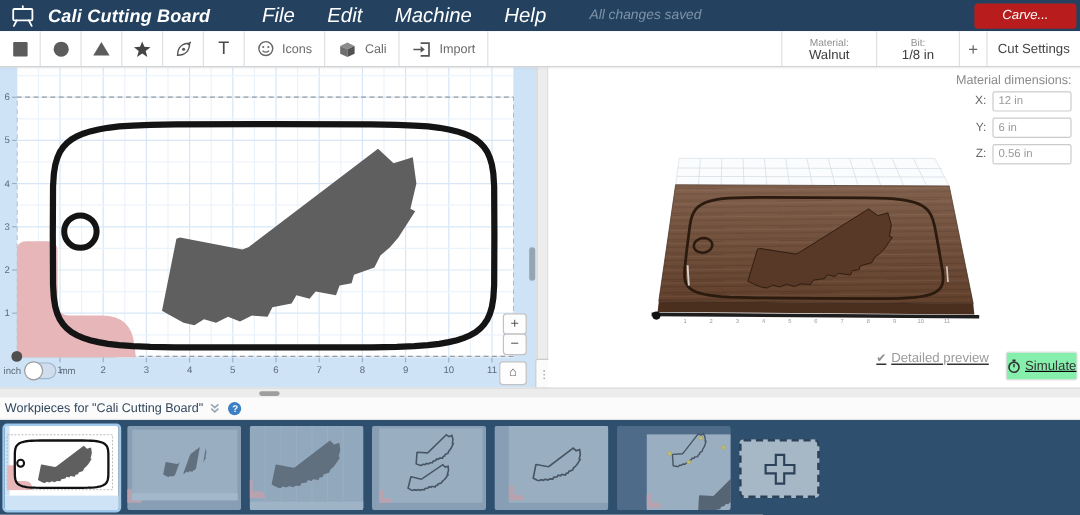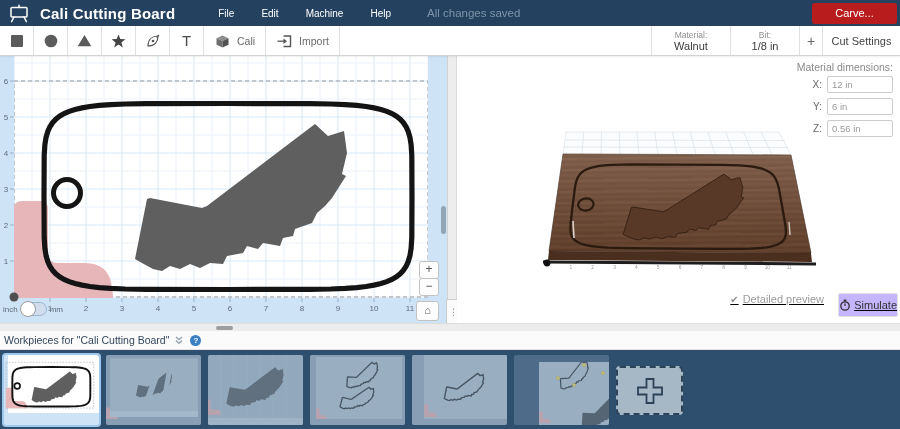--- a/index.html
+++ b/index.html
@@ -1,23 +1,23 @@
 <!DOCTYPE html>
 <html><head>
 <meta charset="utf-8">
 <style>
   html,body{margin:0;padding:0;background:#666;}
   .app{position:relative;width:900px;height:429px;background:#fff;overflow:hidden;
        font-family:"Liberation Sans",sans-serif;-webkit-font-smoothing:antialiased;}
   
-  .navbar{height:26px;background:#24425f;display:flex;align-items:center;color:#fff;}
+  .navbar{height:26px;background:#24425f;display:flex;align-items:center;color:#fff;font-style:italic;}
   .logo{margin:0 9px 0 7px;display:flex;align-items:center;}
   .nav-title{font-size:15px;font-weight:bold;letter-spacing:.2px;}
   .nav-menu{display:flex;margin-left:16px;}
-  .nav-menu span{font-size:10px;margin-left:27px;cursor:default;}
+  .nav-menu span{font-size:17px;margin-left:27px;cursor:default;}
   .saved{font-size:11.5px;color:#7e93a9;margin-left:36px;}
   .carve-btn{margin-left:auto;margin-right:3px;width:85px;height:21px;background:#b91c1c;
      border-radius:3px;font-size:11px;color:#fff;display:flex;align-items:center;justify-content:center;}
   
   .toolbar{height:29px;background:#fff;display:flex;align-items:stretch;border-bottom:1px solid #d2d2d2;
      box-shadow:0 1px 2px rgba(0,0,0,.07);position:relative;z-index:5;}
   .tool{width:33px;display:flex;align-items:center;justify-content:center;border-right:1px solid #e0e0e0;}
   .tool.wide{width:auto;padding:0 10px;}
   .tool .tlabel{font-size:10.5px;color:#6a6a6a;margin-left:6px;}
   .t-letter{font-size:15px;color:#4a4a4a;font-weight:500;}
@@ -48,21 +48,21 @@
   
   .mat-dims{position:absolute;top:5px;right:7px;text-align:right;z-index:4;}
   .mat-dims .dlabel{font-size:10.5px;color:#8a8a8a;margin-bottom:3px;}
   .dim-row{display:flex;align-items:center;justify-content:flex-end;margin-bottom:5px;}
   .dim-row .rlabel{font-size:10px;color:#666;margin-right:5px;}
   .dim-row input{width:56px;height:13px;font-size:9.5px;color:#9a9a9a;border:1px solid #cbcbcb;border-radius:2px;
      padding:1px 4px;font-family:"Liberation Sans",sans-serif;}
   .pv-controls{position:absolute;right:2px;bottom:6px;display:flex;align-items:flex-start;z-index:4;text-decoration:underline;}
   .detailed{font-size:11px;color:#9b9b9b;margin-right:14px;}
   .detailed .chk{font-size:10px;color:#8e8e8e;margin-right:4px;}
-  .sim-btn{width:58px;height:22px;background:#c4b5fd;border:1px solid #e2e2e2;border-radius:2px;
+  .sim-btn{width:58px;height:22px;background:#86efac;border:1px solid #e2e2e2;border-radius:2px;
      font-size:11px;color:#333;display:flex;align-items:center;justify-content:center;gap:4px;}
   
   .panel-div{height:7px;background:#ececec;border-top:1px solid #ddd;position:relative;}
   .panel-div .pill{position:absolute;left:216px;top:2px;width:17px;height:4px;background:#9e9e9e;border-radius:2px;}
   .wp-header{height:18px;background:#fbfbfc;display:flex;align-items:center;padding-left:4px;border-bottom:1px solid #e4e4e4;}
   .wp-header .wlabel{font-size:10.5px;color:#33475c;}
   .wp-header .wchev{font-size:9px;color:#98a6b4;margin-left:5px;letter-spacing:-1px;}
   .helpdot{width:11px;height:11px;background:#3b7fc4;border-radius:50%;color:#fff;font-size:8px;font-weight:bold;
      text-align:center;line-height:11px;margin-left:6px;}
   .wp-strip{height:82px;background:#2f4f6e;display:flex;align-items:flex-start;gap:7px;padding:5px 0 0 4px;box-sizing:border-box;}
@@ -129,20 +129,29 @@
     </div>
     <div class="tool">
       <svg width="16" height="16">
         <path d="M3,13 C3,6.5 7,3 13,3 C13,9 9.5,13 3,13 Z" fill="none" stroke="#555" stroke-width="1.2"></path>
         <circle cx="8" cy="8" r="1.3" fill="#555"></circle>
           <path d="M11.5,4.5 L14,2" stroke="#555" stroke-width="1.1"></path>
       </svg>
     </div>
     <div class="tool">
       <span class="t-letter">T</span>
+    </div>
+    <div class="tool wide">
+      <svg width="15" height="15">
+        <circle cx="7.5" cy="7.5" r="5.8" fill="none" stroke="#666" stroke-width="1.2"></circle>
+        <circle cx="5.4" cy="6.2" r="0.9" fill="#666"></circle>
+          <circle cx="9.6" cy="6.2" r="0.9" fill="#666"></circle>
+        <path d="M4.8,9.2 Q7.5,11.6 10.2,9.2" fill="none" stroke="#666" stroke-width="1.1"></path>
+      </svg>
+      <span class="tlabel">Icons</span>
     </div>
     <div class="tool wide">
       <svg width="17" height="16">
         <polygon points="8.5,2.5 14.5,5.3 8.5,8.1 2.5,5.3" fill="#8d8d8d"></polygon>
         <polygon points="2.5,5.3 8.5,8.1 8.5,14.5 2.5,11.7" fill="#6f6f6f"></polygon>
         <polygon points="14.5,5.3 8.5,8.1 8.5,14.5 14.5,11.7" fill="#525252"></polygon>
       </svg>
       <span class="tlabel">Cali</span>
     </div>
     <div class="tool wide">

